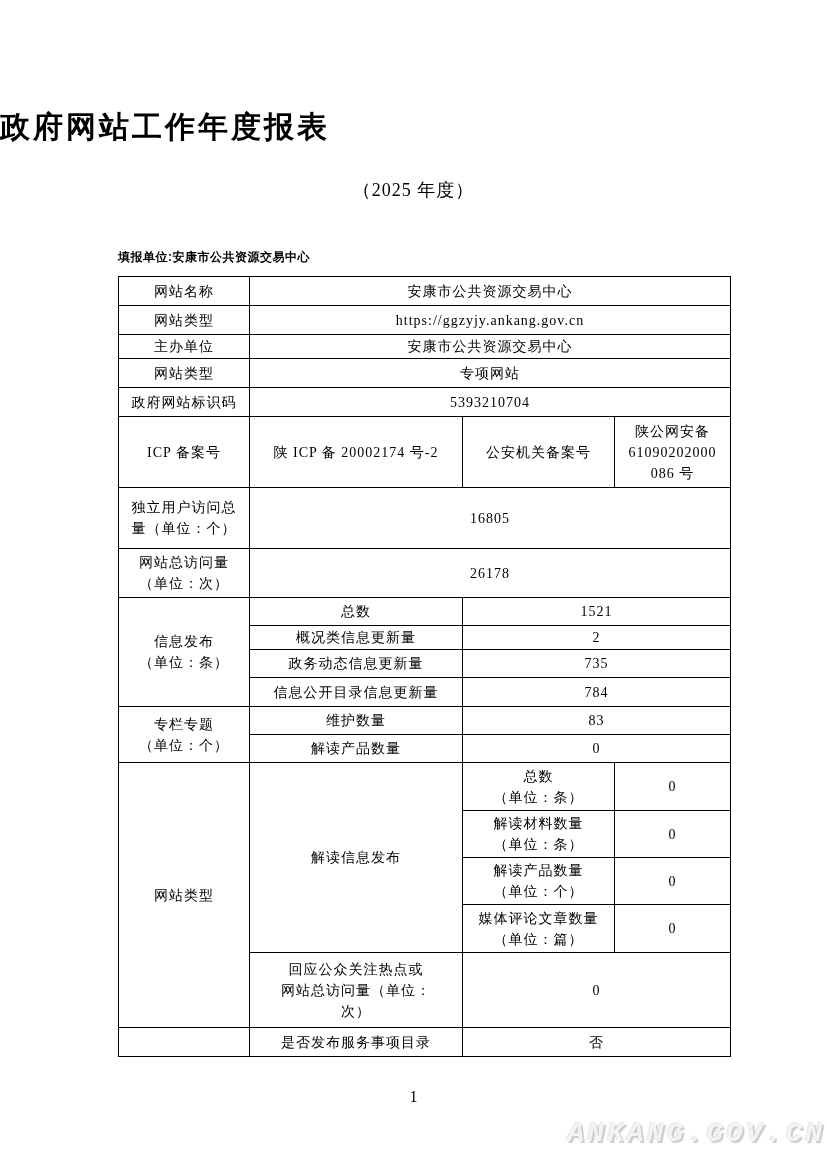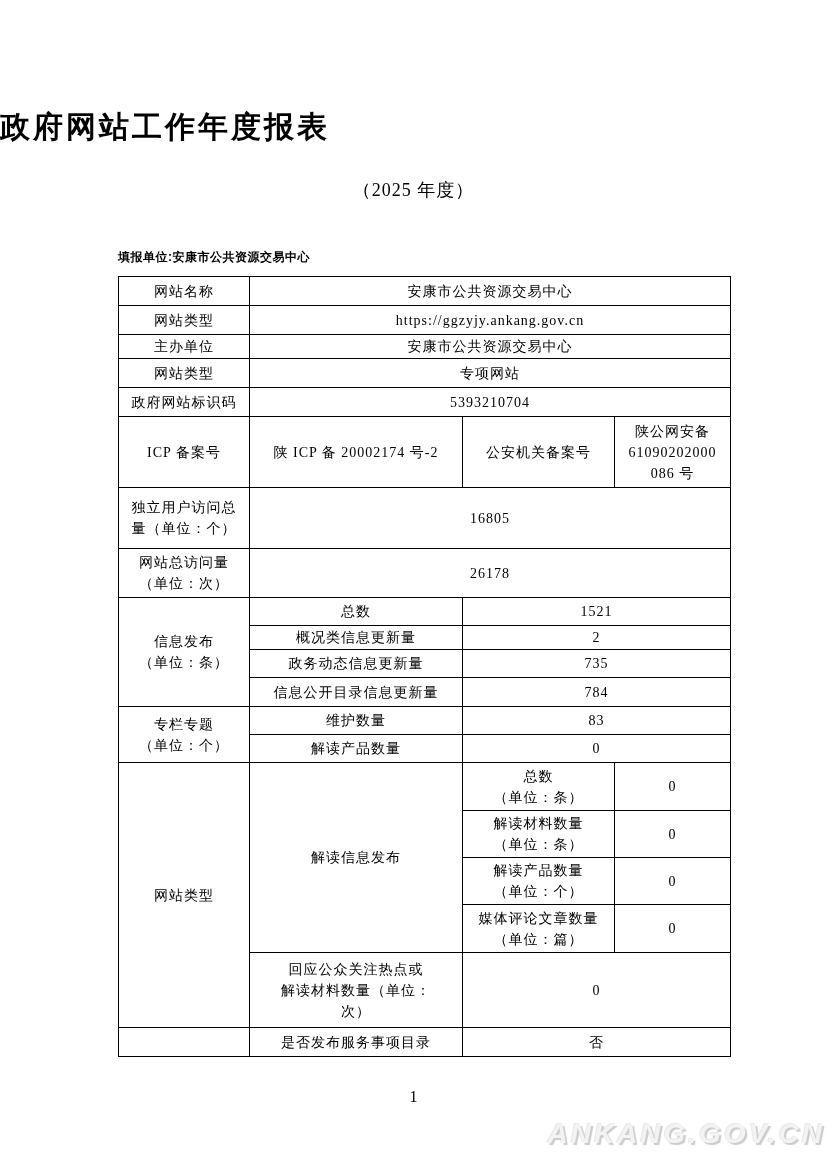--- a/index.html
+++ b/index.html
@@ -30,21 +30,21 @@
     border:1px solid #000; text-align:center; vertical-align:middle;
     font-size:14px; line-height:1.5; padding:1px 3px;
     white-space:pre-line; letter-spacing:1px; overflow:hidden;
   }
   .page-number {
     position:absolute; top:1088px; left:0; width:827px; text-align:center;
     font-size:16px;
   }
   .watermark {
     position:absolute; top:1118px; right:2px;
-    font-family:Liberation Sans, sans-serif;
+    font-family:Liberation Mono, monospace;
     font-size:28px; font-weight:bold; font-style:italic;
     letter-spacing:3px; color:#f3f3f3;
     text-shadow:2px 2px 1px #cccccc, -1px -1px 0 #e9e9e9;
     white-space:nowrap;
   }
 </style>
 </head>
 <body>
 
 <div class="doc-title">政府网站工作年度报表</div>
@@ -142,21 +142,21 @@
 （单位：个）</td>
       <td>0</td>
     </tr>
     <tr style="height:48px">
       <td>媒体评论文章数量
 （单位：篇）</td>
       <td>0</td>
     </tr>
     <tr style="height:75px">
       <td>回应公众关注热点或
-解读材料数量（单位：
+网站总访问量（单位：
 次）</td>
       <td colspan="2">0</td>
     </tr>
     <tr style="height:29px">
       <td></td>
       <td>是否发布服务事项目录</td>
       <td colspan="2">否</td>
     </tr>
   </tbody>
 </table>

